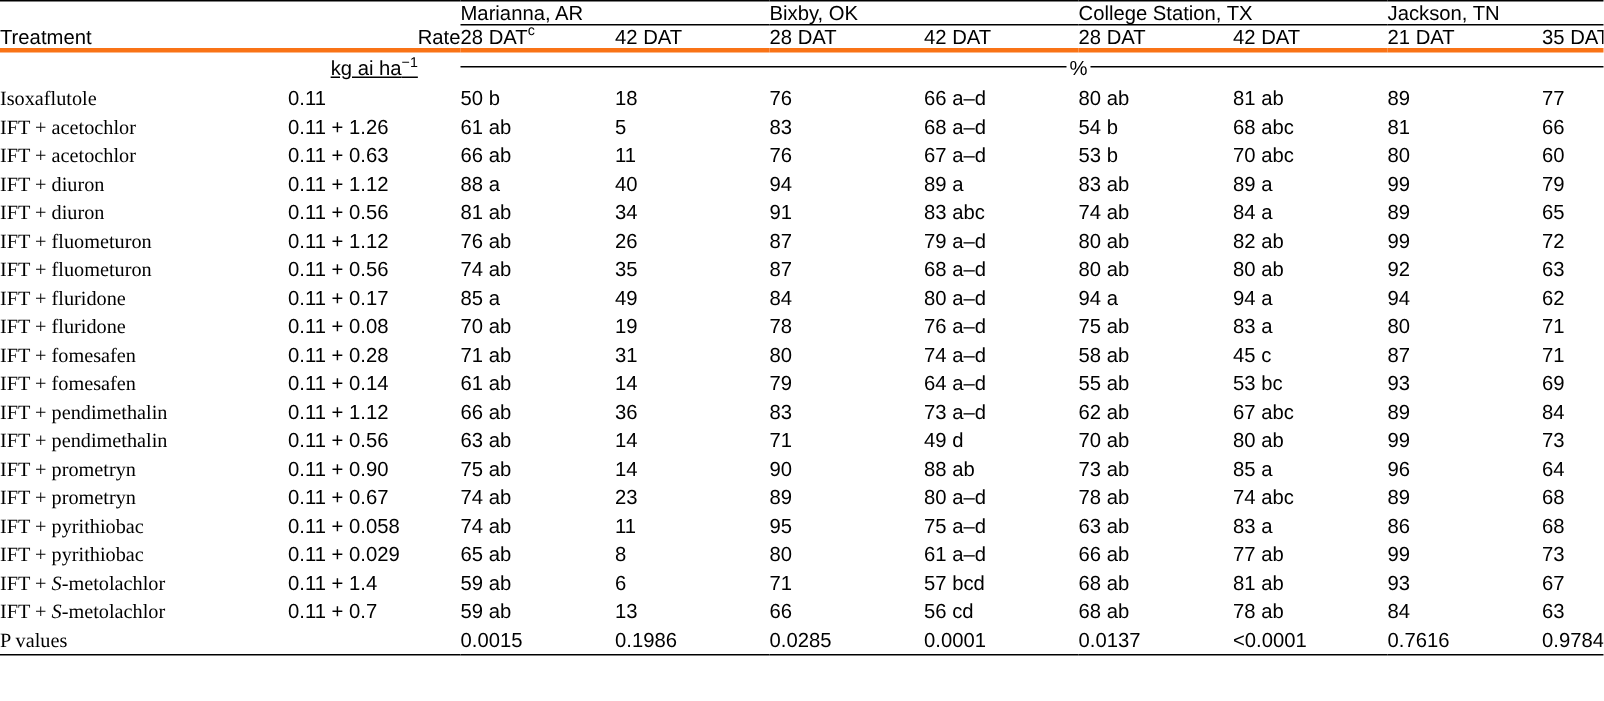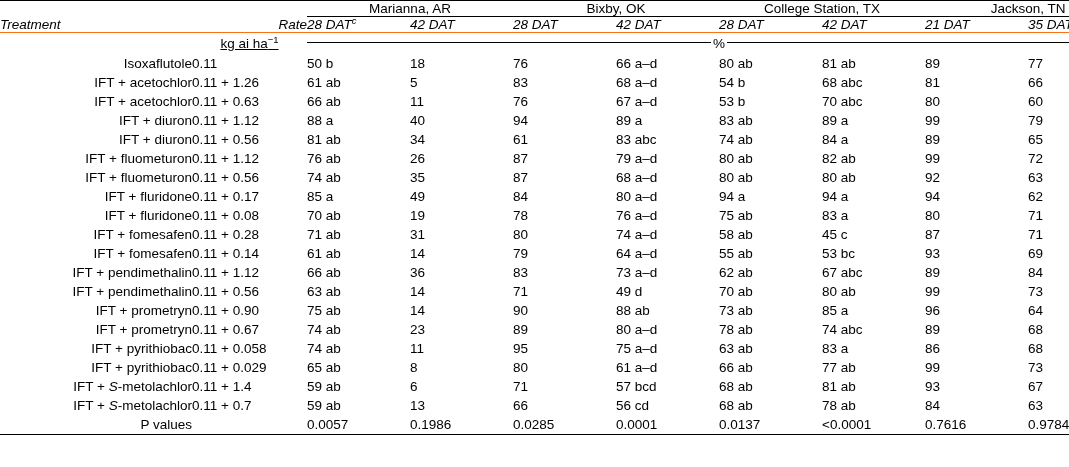--- a/index.html
+++ b/index.html
@@ -34,43 +34,42 @@
     vertical-align: bottom;
     white-space: nowrap;
   }
   
   col.c-treat { width: 192px; }
   col.c-rate  { width: 115px; }
   col.c-d     { width: 103px; }
 
   .rule-top td, .rule-top th { border-top: 1.4px solid #000; }
   .rule-bot td, .rule-bot th { border-bottom: 1.4px solid #000; }
-  .rule-thin td, .rule-thin th { border-bottom: 1px solid #f97316; font-style: italic; }
+  .rule-thin td, .rule-thin th { border-bottom: 3px solid #f97316; }
 
   .grp-head {
-    text-align: center;
     border-bottom: 1px solid #000;
     padding-bottom: 1px;
     font-size: 13.5px;
   }
   .grp-spacer { border-bottom: none; }
 
   .sub-head {
     text-align: left;
     padding-top: 3px;
     padding-bottom: 3px;
   }
 
   .hdr-row td { padding-bottom: 4px; }
 
   .row td {
     height: 19px;
     line-height: 19px;
   }
-  .treat { text-align: right; padding-left: 1px; }
+  .treat { text-align: left; padding-left: 1px; font-family: Liberation Serif, serif; }
   .rate  { text-align: left; }
   .val   { text-align: left; padding-left: 3px; }
 
   .units-row td {
     height: 21px;
     line-height: 21px;
   }
   .units { text-align: center; text-decoration: underline; }
   .pct-span {
     position: relative;
@@ -200,21 +199,21 @@
           <td class="val">83 ab</td>
           <td class="val">89 a</td>
           <td class="val">99</td>
           <td class="val">79</td>
         </tr>
         <tr class="row">
           <td class="treat">IFT + diuron</td>
           <td class="rate">0.11 + 0.56</td>
           <td class="val">81 ab</td>
           <td class="val">34</td>
-          <td class="val">61</td>
+          <td class="val">91</td>
           <td class="val">83 abc</td>
           <td class="val">74 ab</td>
           <td class="val">84 a</td>
           <td class="val">89</td>
           <td class="val">65</td>
         </tr>
         <tr class="row">
           <td class="treat">IFT + fluometuron</td>
           <td class="rate">0.11 + 1.12</td>
           <td class="val">76 ab</td>
@@ -381,21 +380,21 @@
           <td class="val">78 ab</td>
           <td class="val">84</td>
           <td class="val">63</td>
         </tr>
       </tbody>
 
     <tbody>
         <tr class="row pvals rule-bot">
       <td class="treat">P values</td>
       <td class="rate"></td>
-      <td class="val">0.0057</td>
+      <td class="val">0.0015</td>
       <td class="val">0.1986</td>
       <td class="val">0.0285</td>
       <td class="val">0.0001</td>
       <td class="val">0.0137</td>
       <td class="val">&lt;0.0001</td>
       <td class="val">0.7616</td>
       <td class="val">0.9784</td>
     </tr>
   </tbody>
     </table>

